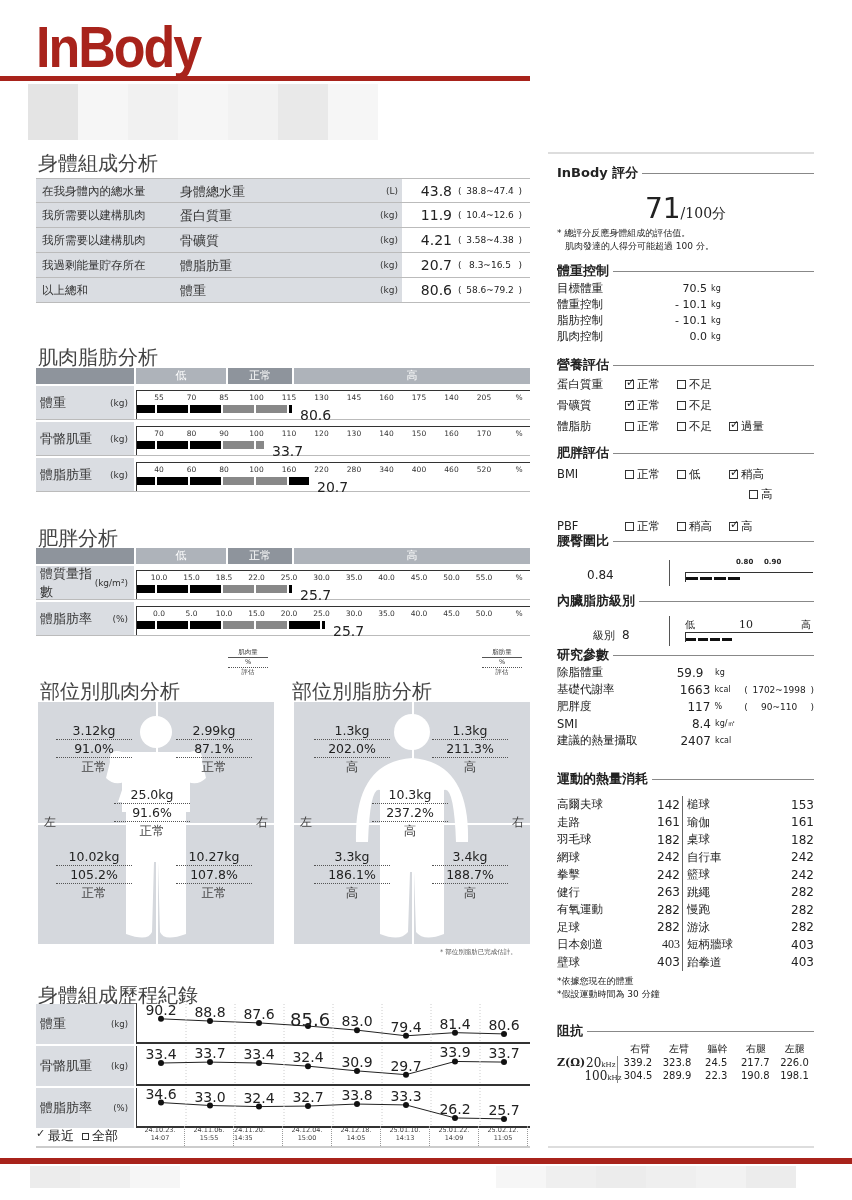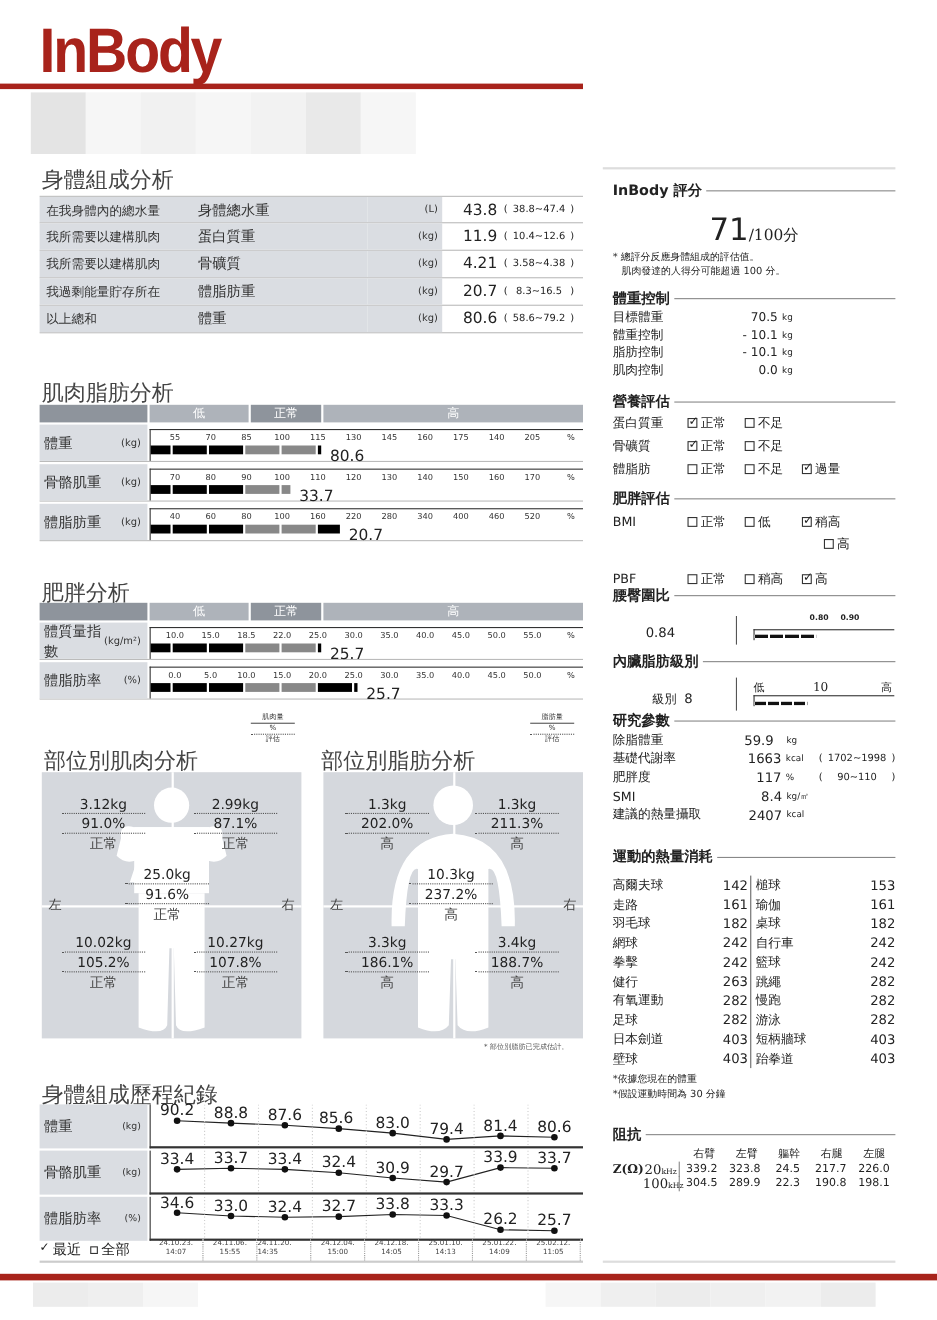--- a/index.html
+++ b/index.html
@@ -434,21 +434,21 @@
           <line x1="98" y1="0" x2="98" y2="38" stroke="#ccc" stroke-dasharray="1,2"></line>
           <line x1="147" y1="0" x2="147" y2="38" stroke="#ccc" stroke-dasharray="1,2"></line>
           <line x1="196" y1="0" x2="196" y2="38" stroke="#ccc" stroke-dasharray="1,2"></line>
           <line x1="245" y1="0" x2="245" y2="38" stroke="#ccc" stroke-dasharray="1,2"></line>
           <line x1="294" y1="0" x2="294" y2="38" stroke="#ccc" stroke-dasharray="1,2"></line>
           <line x1="343" y1="0" x2="343" y2="38" stroke="#ccc" stroke-dasharray="1,2"></line>
         </svg>
         <div style="position: absolute; left: 6px; top: -2.17143px; font-size: 14px; width: 36px; text-align: center;">90.2</div>
         <div style="position: absolute; left: 55px; top: 0.0285714px; font-size: 14px; width: 36px; text-align: center;">88.8</div>
         <div style="position: absolute; left: 104px; top: 1.91429px; font-size: 14px; width: 36px; text-align: center;">87.6</div>
-        <div style="position: absolute; left: 153px; top: 5.05714px; font-size: 14px; width: 36px; ">85.6</div>
+        <div style="position: absolute; left: 153px; top: 5.05714px; font-size: 18px; width: 36px; text-align: center;">85.6</div>
         <div style="position: absolute; left: 202px; top: 9.14286px; font-size: 14px; width: 36px; text-align: center;">83.0</div>
         <div style="position: absolute; left: 251px; top: 14.8px; font-size: 14px; width: 36px; text-align: center;">79.4</div>
         <div style="position: absolute; left: 300px; top: 11.6571px; font-size: 14px; width: 36px; text-align: center;">81.4</div>
         <div style="position: absolute; left: 349px; top: 12.9143px; font-size: 14px; width: 36px; text-align: center;">80.6</div>
       </div>
     </div>
     <div class="hrow">
       <div class="name">
         <span>骨骼肌重</span>
         <span class="u">(kg)</span>
@@ -718,21 +718,21 @@
           <span style="font-size:12px">263</span>
         </div>
         <div class="rrow" style="justify-content: space-between; height: 17.5px;">
           <span>有氧運動</span>
           <span style="font-size:12px">282</span>
         </div>
         <div class="rrow" style="justify-content: space-between; height: 17.5px;">
           <span>足球</span>
           <span style="font-size:12px">282</span>
         </div>
-        <div class="rrow" style="justify-content: space-between; height: 17.5px;">
+        <div class="rrow" style="justify-content: space-between; height: 17.5px; font-family: Liberation Serif, serif;">
           <span>日本劍道</span>
           <span style="font-size:12px">403</span>
         </div>
         <div class="rrow" style="justify-content: space-between; height: 17.5px;">
           <span>壁球</span>
           <span style="font-size:12px">403</span>
         </div>
       </div>
     <div id="exR" style="flex:1;padding-left:4px">
         <div class="rrow" style="justify-content: space-between; height: 17.5px;">

